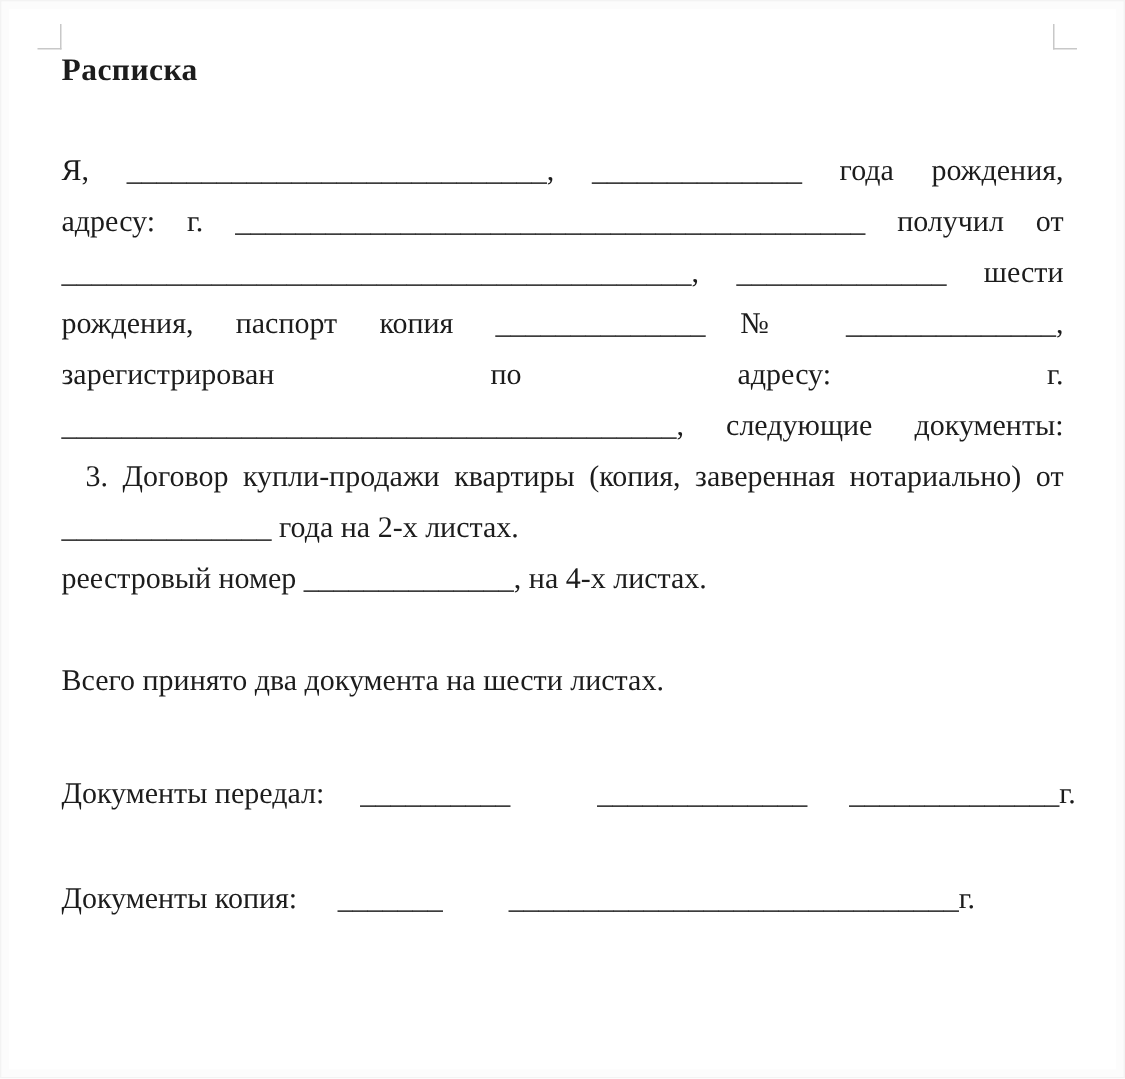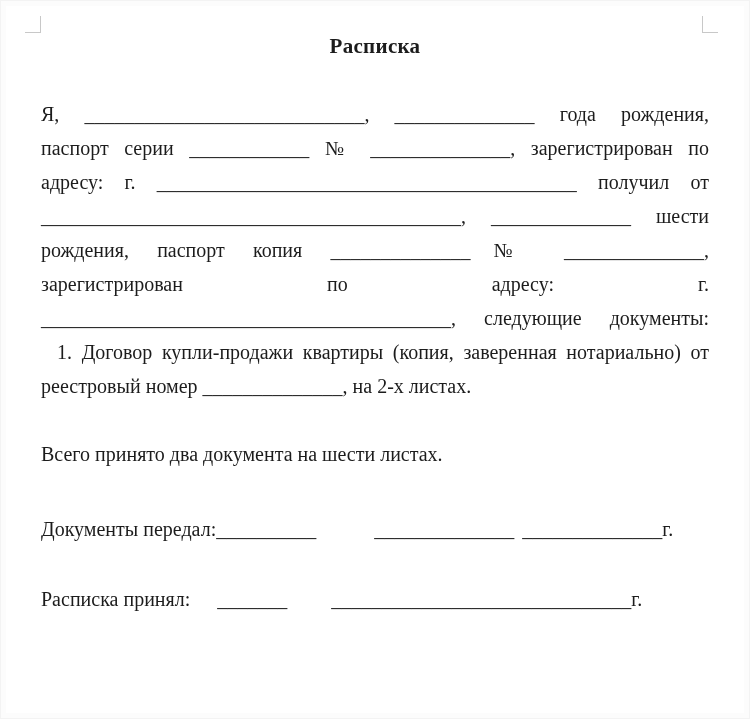--- a/index.html
+++ b/index.html
@@ -40,21 +40,21 @@
     position: absolute;
     left: 40px;
     right: 40px;
     top: 28px;
   }
   .doc-title {
     margin: 0 0 34px 0;
     font-size: 21px;
     font-weight: bold;
     line-height: 34px;
-    text-align: center;
+    text-align: left;
     letter-spacing: 0.3px;
   }
   .line {
     font-size: 20px;
     line-height: 34px;
   }
   .j {
     text-align: justify;
     text-align-last: justify;
   }
@@ -67,60 +67,60 @@
   .sig-row {
     display: flex;
     flex-wrap: nowrap;
     align-items: flex-start;
     font-size: 20px;
     line-height: 34px;
     white-space: pre;
   }
   .sig-row-1 { margin-top: 7px; }
   .sig-row-2 { margin-top: 2px; }
-  .sig-row-1 .b1 { }
+  .sig-row-1 .b1 { margin-left: 24px; }
   .sig-row-1 .b2 { margin-left: 58px; }
-  .sig-row-1 .bend { margin-left: 8px; }
+  .sig-row-1 .bend { margin-left: 28px; }
   .sig-row-2 .b1 { margin-left: 27px; }
   .sig-row-2 .b2 { margin-left: 44px; }
   .sig-row-2 .bend { }
 </style>
 </head>
 <body>
 
 <div class="page">
   <div class="margin-mark mark-tl"></div>
   <div class="margin-mark mark-tr"></div>
 
   <div class="content">
     <h1 class="doc-title">Расписка</h1>
 
     <div class="line j">Я, ____________________________, ______________ года рождения,</div>
-    <div class="line j">паспорт серии ____________ № ______________, зарегистрирован по</div>
     <div class="line j">адресу: г. __________________________________________ получил от</div>
     <div class="line j">__________________________________________, ______________ шести</div>
     <div class="line j">рождения, паспорт копия ______________№ ______________,</div>
     <div class="line j">зарегистрирован по адресу: г.</div>
     <div class="line j">_________________________________________, следующие документы:</div>
 
-    <div class="line j indent">1. Договор купли-продажи квартиры (копия, заверенная нотариально) от</div>
-    <div class="line">реестровый номер ______________, на 2-х листах.</div>
+    <div class="line j indent">3. Договор купли-продажи квартиры (копия, заверенная нотариально) от</div>
+    <div class="line">______________ года на 2-х листах.</div>
+    <div class="line">реестровый номер ______________, на 4-х листах.</div>
 
     <div class="sp"></div>
     <div class="line">Всего принято два документа на шести листах.</div>
 
     <div class="sp"></div>
     <div class="sig-row sig-row-1">
       <span>Документы передал:</span>
       <span class="b1">__________</span>
       <span class="b2">______________</span>
       <span class="bend"><span>______________</span><span>г.</span></span>
     </div>
 
     <div class="sp"></div>
     <div class="sig-row sig-row-2">
-      <span>Расписка принял:</span>
+      <span>Документы копия:</span>
       <span class="b1">_______</span>
       <span class="b2">______________</span>
       <span class="bend"><span>________________</span><span>г.</span></span>
     </div>
   </div>
 </div>
 
 </body></html>

